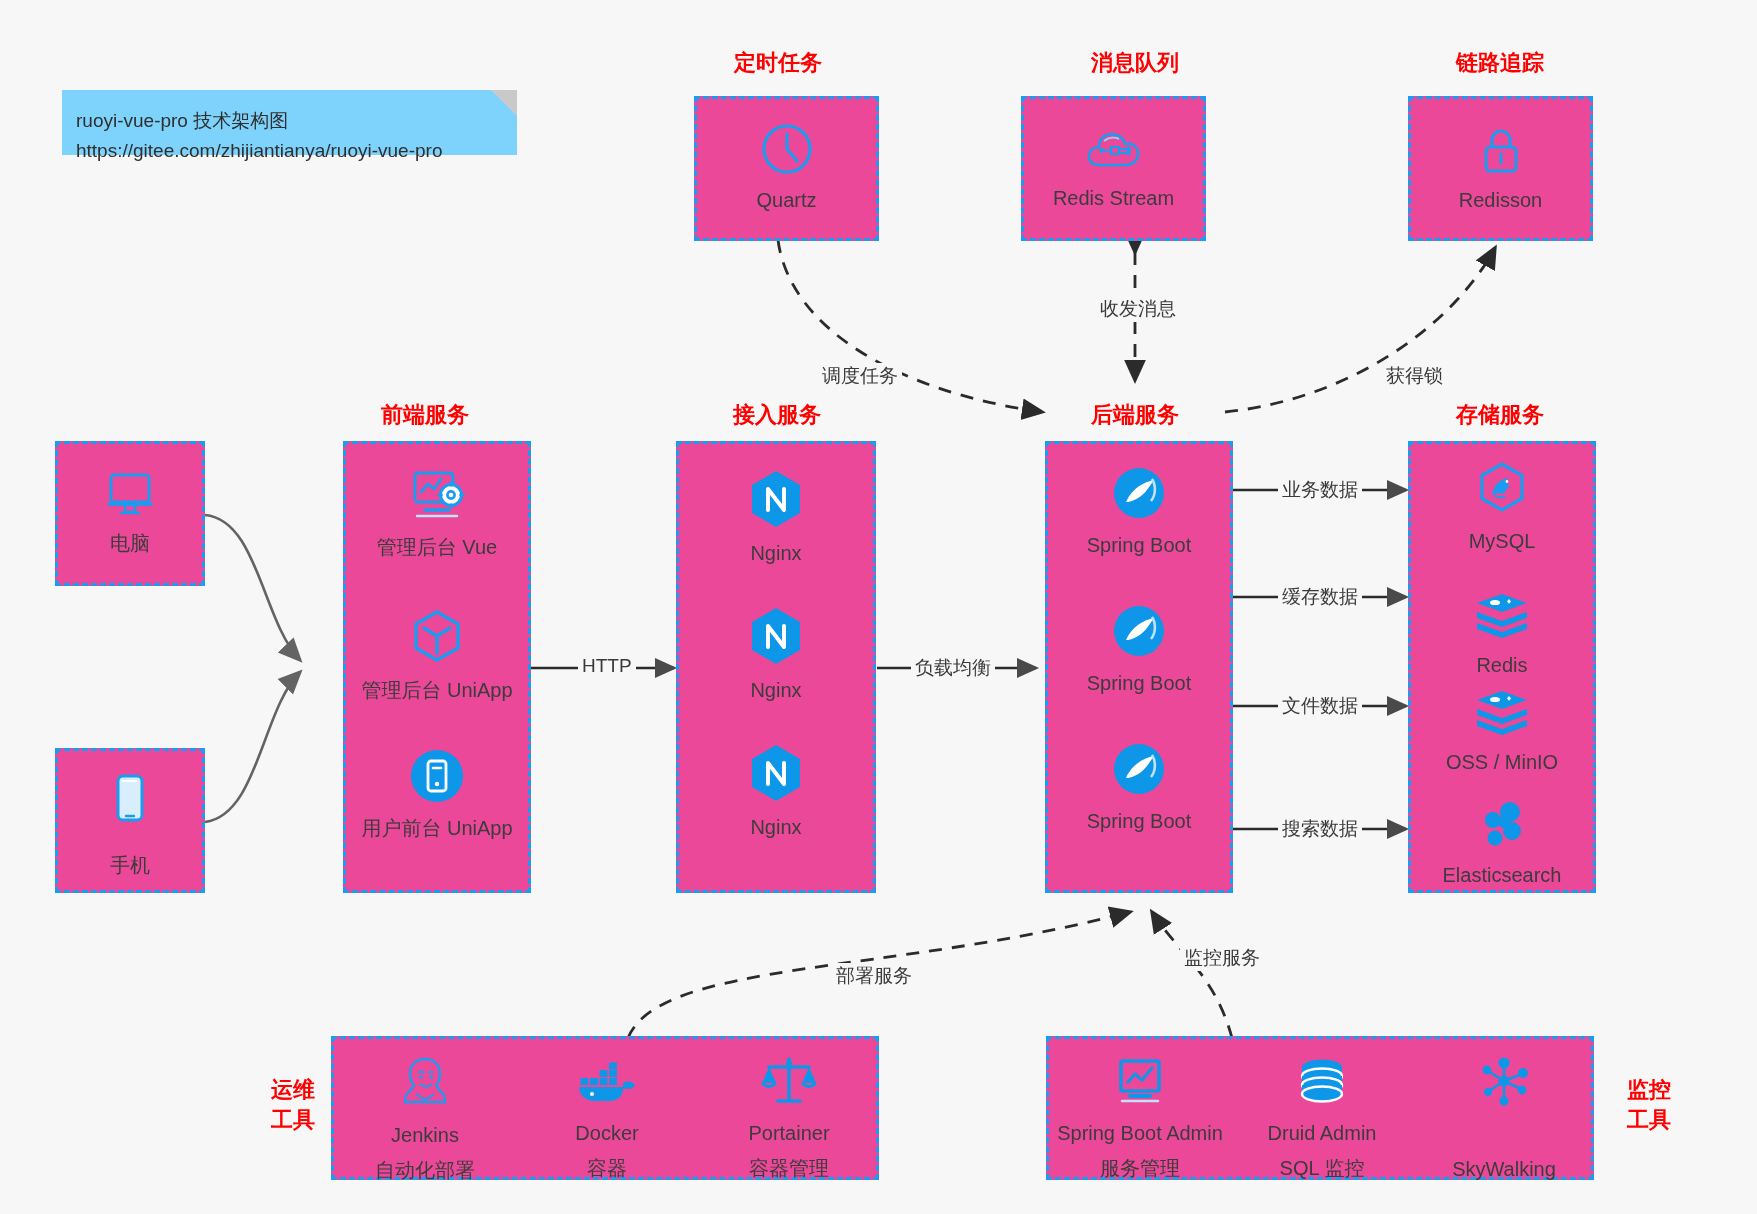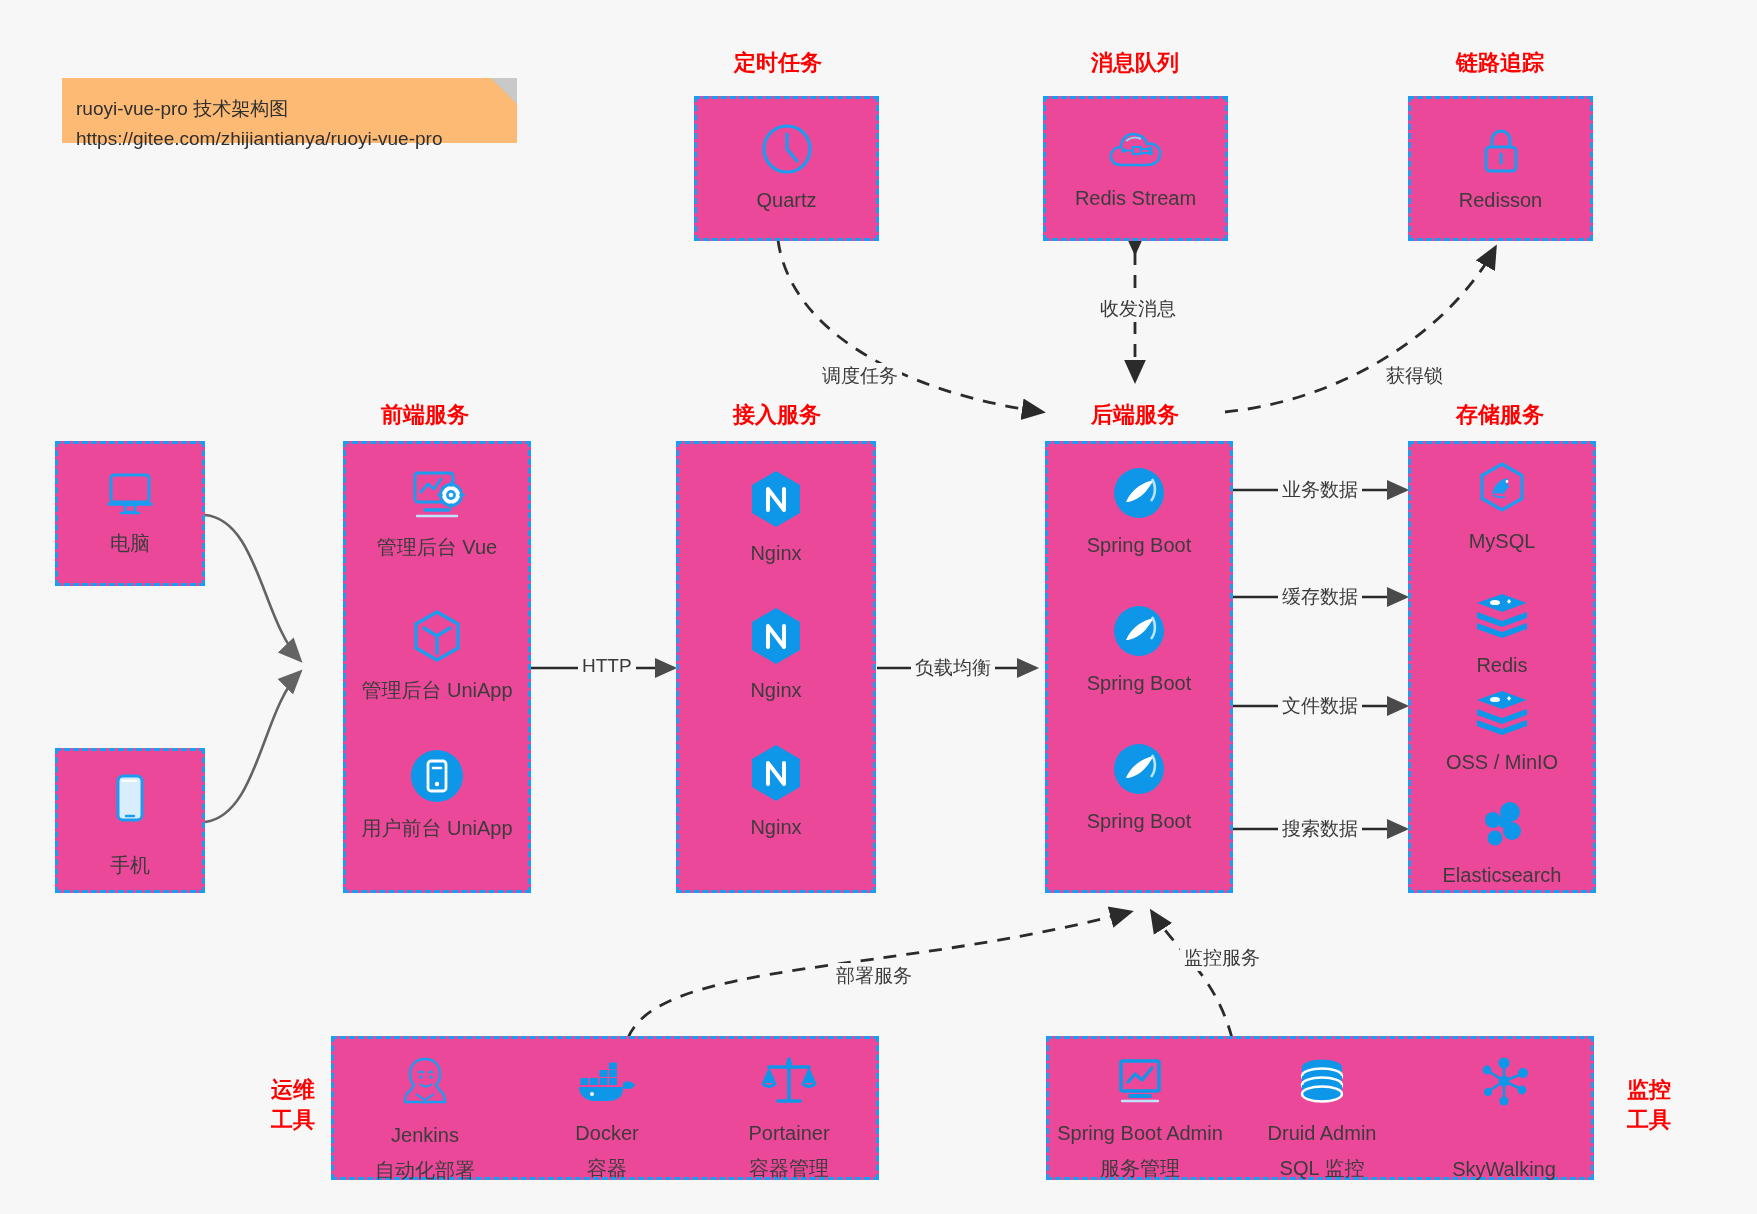--- a/index.html
+++ b/index.html
@@ -8,22 +8,22 @@
     background:#f7f7f7;
     font-family:"Liberation Sans","DejaVu Sans",sans-serif;
     position:relative;overflow:hidden;
     color:#3a3a3a;
   }
   .canvas{position:absolute;inset:0;}
   svg.links{position:absolute;left:0;top:0;width:1757px;height:1214px;pointer-events:none;}
 
   
   .note{
-    position:absolute;left:62px;top:78px;width:455px;height:65px;
-    background:#fdba74;
+    position:absolute;left:62px;top:90px;width:455px;height:65px;
+    background:#7dd3fc;
     box-shadow:0 0 0 0 transparent;
     padding:16px 14px 0 14px;box-sizing:border-box;
     font-size:19px;line-height:30px;color:#2f2f2f;
   }
   .note .fold{
     position:absolute;right:0;top:0;width:0;height:0;
     border-left:26px solid transparent;border-top:26px solid #c9c9c9;
   }
   .note div{white-space:nowrap;}
 
@@ -114,21 +114,21 @@
         <svg width="56" height="56" viewBox="0 0 56 56">
           <circle cx="28" cy="28" r="23" fill="none" stroke="#1a9cf0" stroke-width="3.2"></circle>
           <path d="M28 13 L28 28 L38 40" fill="none" stroke="#1a9cf0" stroke-width="3.2" stroke-linecap="round"></path>
         </svg>
       </span>
       <span class="lbl">Quartz</span>
     </div>
   </div>
 
   <div class="grp-title" style="left:1055px;top:48px;width:160px;">消息队列</div>
-  <div class="box" style="left:1043px;top:96px;width:185px;height:145px;">
+  <div class="box" style="left:1021px;top:96px;width:185px;height:145px;">
     <div class="node" style="top:24px;">
       <span class="ico">
         <svg width="62" height="52" viewBox="0 0 62 52">
           <path d="M17 42 C7 42 4 35 7 29 C9 25 14 24 16 24 C16 14 25 9 33 12 C38 13 41 17 42 21
                    C50 19 56 25 55 32 C54 39 48 42 43 42 Z" fill="none" stroke="#1a9cf0" stroke-width="2.6"></path>
           <rect x="28" y="24" width="8" height="7" fill="none" stroke="#1a9cf0" stroke-width="2.2"></rect>
           <path d="M28 27.5 L20 27.5 M36 26 L44 26 M36 30 L44 30" stroke="#1a9cf0" stroke-width="2.2" fill="none"></path>
           <circle cx="18.5" cy="27.5" r="2.4" fill="#1a9cf0"></circle>
           <circle cx="45.5" cy="26" r="2.4" fill="#1a9cf0"></circle>
           <circle cx="45.5" cy="30" r="2.4" fill="#1a9cf0"></circle>

